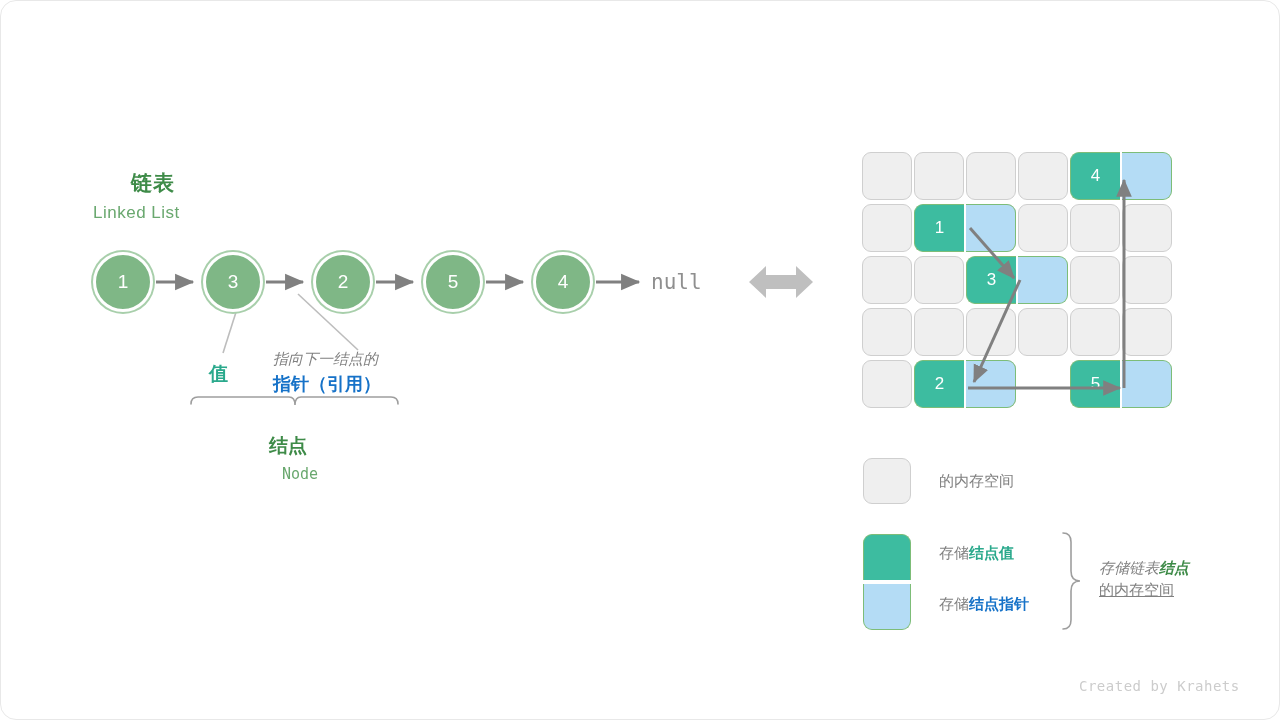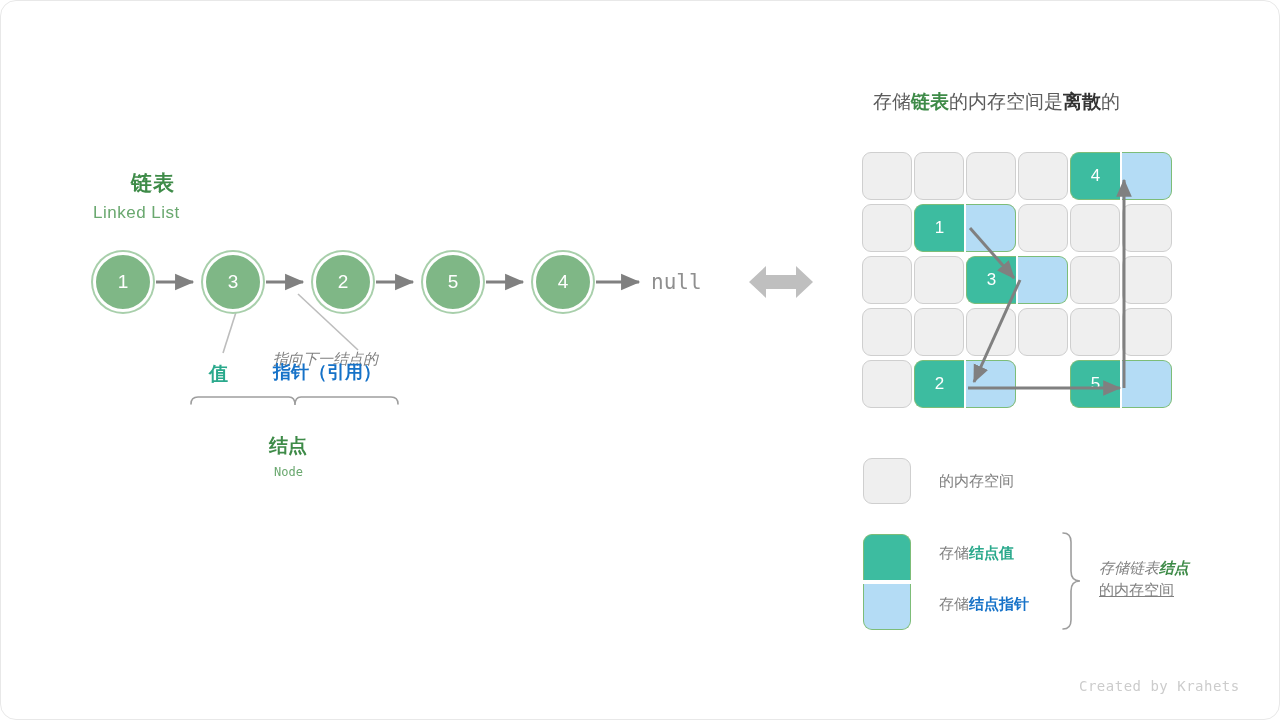--- a/index.html
+++ b/index.html
@@ -74,22 +74,23 @@
     color: #1672c8;
     white-space: nowrap;
   }
   .lbl-node-cn {
     font-size: 19px;
     font-weight: bold;
     color: #3e8b48;
   }
   .lbl-node-en {
     font-family: "DejaVu Sans Mono", monospace;
-    font-size: 12px;
+    font-size: 15px;
     color: #6aa86f;
+    margin-left: 8px;
   }
 
   
   .mem-title {
     font-size: 19px;
     color: #5c5c5c;
     white-space: nowrap;
   }
   .mem-title b.green { color: #3e8b48; }
   .mem-title b.dark { color: #333333; }
@@ -200,32 +201,29 @@
     <span>5</span>
   </div>
   <div class="abs node" style="left:532px; top:251px;">
     <span>4</span>
   </div>
 
   <div class="abs null-text" style="left:650px; top:269px;">null</div>
 
   <div class="abs lbl-value" style="left:208px; top:360px;">值</div>
   <div class="abs lbl-ptr-top" style="left:272px; top:349px;">指向下一结点的</div>
-  <div class="abs lbl-ptr-main" style="left:272px; top:359px;">指针（引用）</div>
+  <div class="abs lbl-ptr-main" style="left:272px; top:371px;">指针（引用）</div>
 
   <div class="abs lbl-node-cn" style="left:268px; top:432px;">结点</div>
   <div class="abs lbl-node-en" style="left:273px; top:464px;">Node</div>
 
   <svg class="abs" style="left:748px; top:262px; width:64px; height:38px;">
     <path d="M0,19 L17,3 L17,12 L47,12 L47,3 L64,19 L47,35 L47,26 L17,26 L17,35 Z" fill="#bfbfbf"></path>
   </svg>
 
-  <div class="abs mem-title" style="left:872px; top:88px;">
-    <span>存储</span><b class="green">链表</b><span>的内存空间是</span><b class="dark">离散</b><span>的</span>
-  </div>
 
   <div class="abs" style="left:861px; top:151px; width:314px; height:260px;">
 
     <div class="cell" style="left:0px;   top:0px;"></div>
     <div class="cell" style="left:52px;  top:0px;"></div>
     <div class="cell" style="left:104px; top:0px;"></div>
     <div class="cell" style="left:156px; top:0px;"></div>
 
     <div class="cell" style="left:0px;   top:52px;"></div>
     <div class="cell" style="left:104px; top:52px;"></div>

